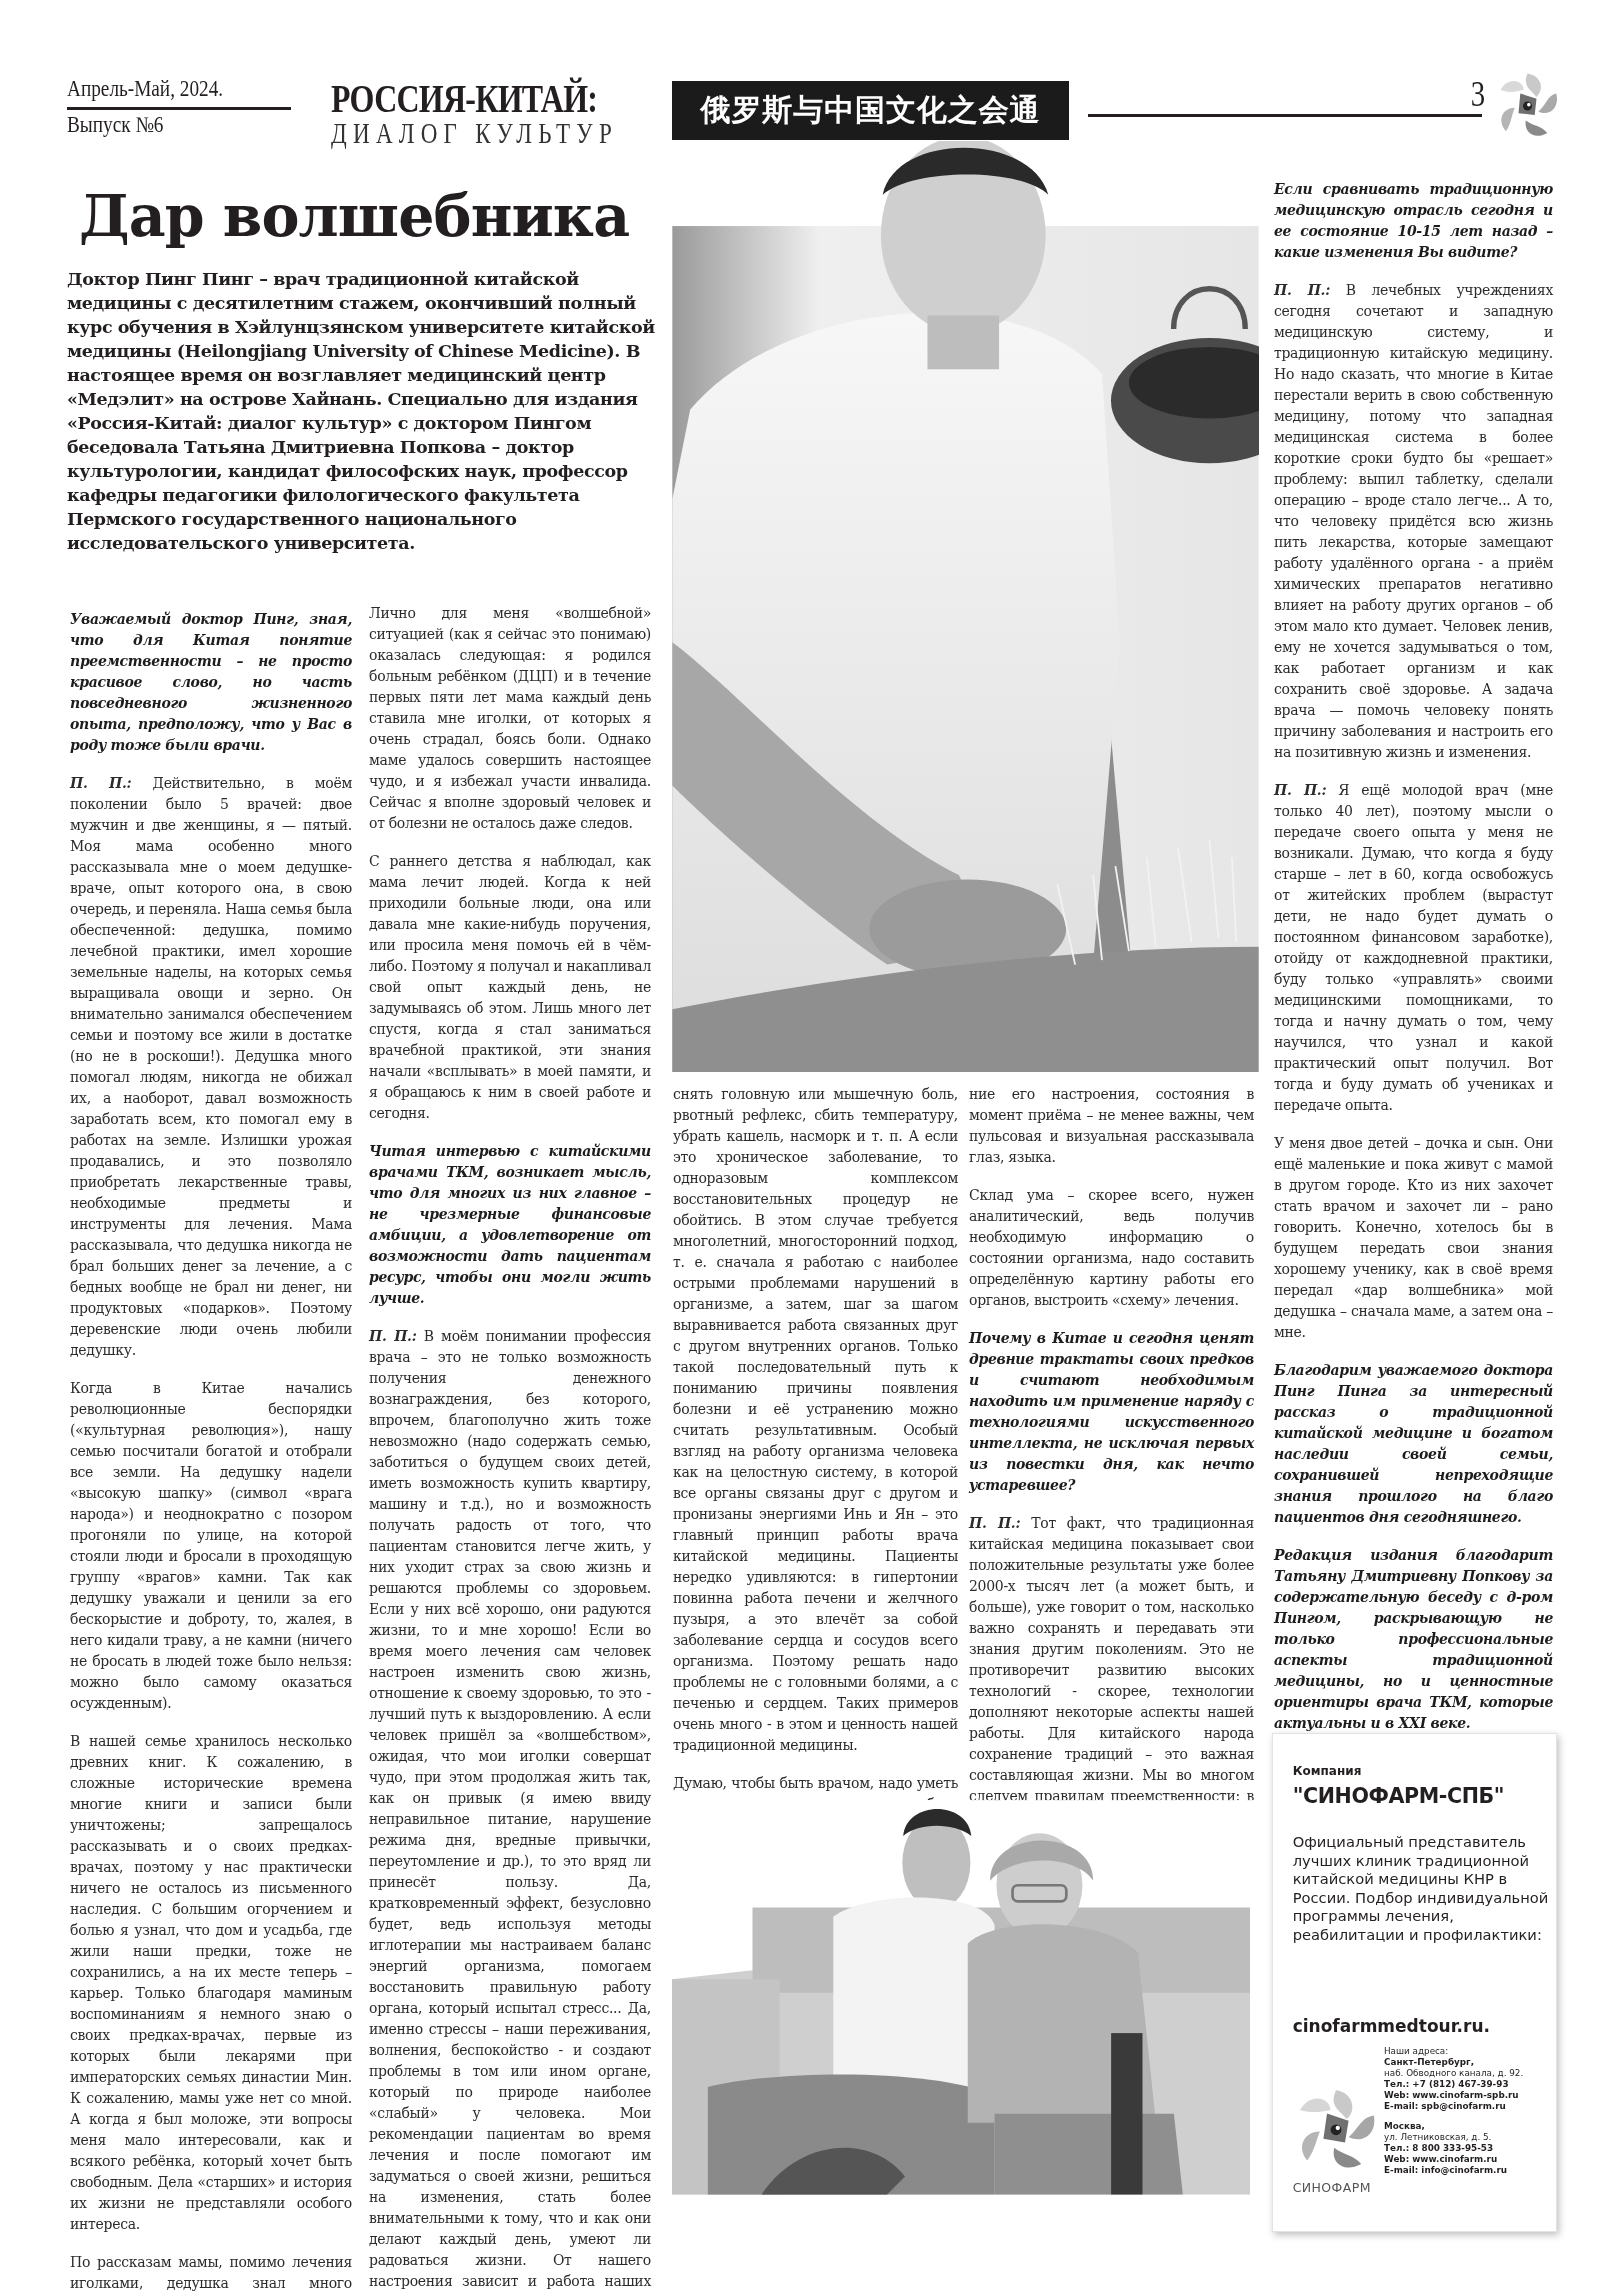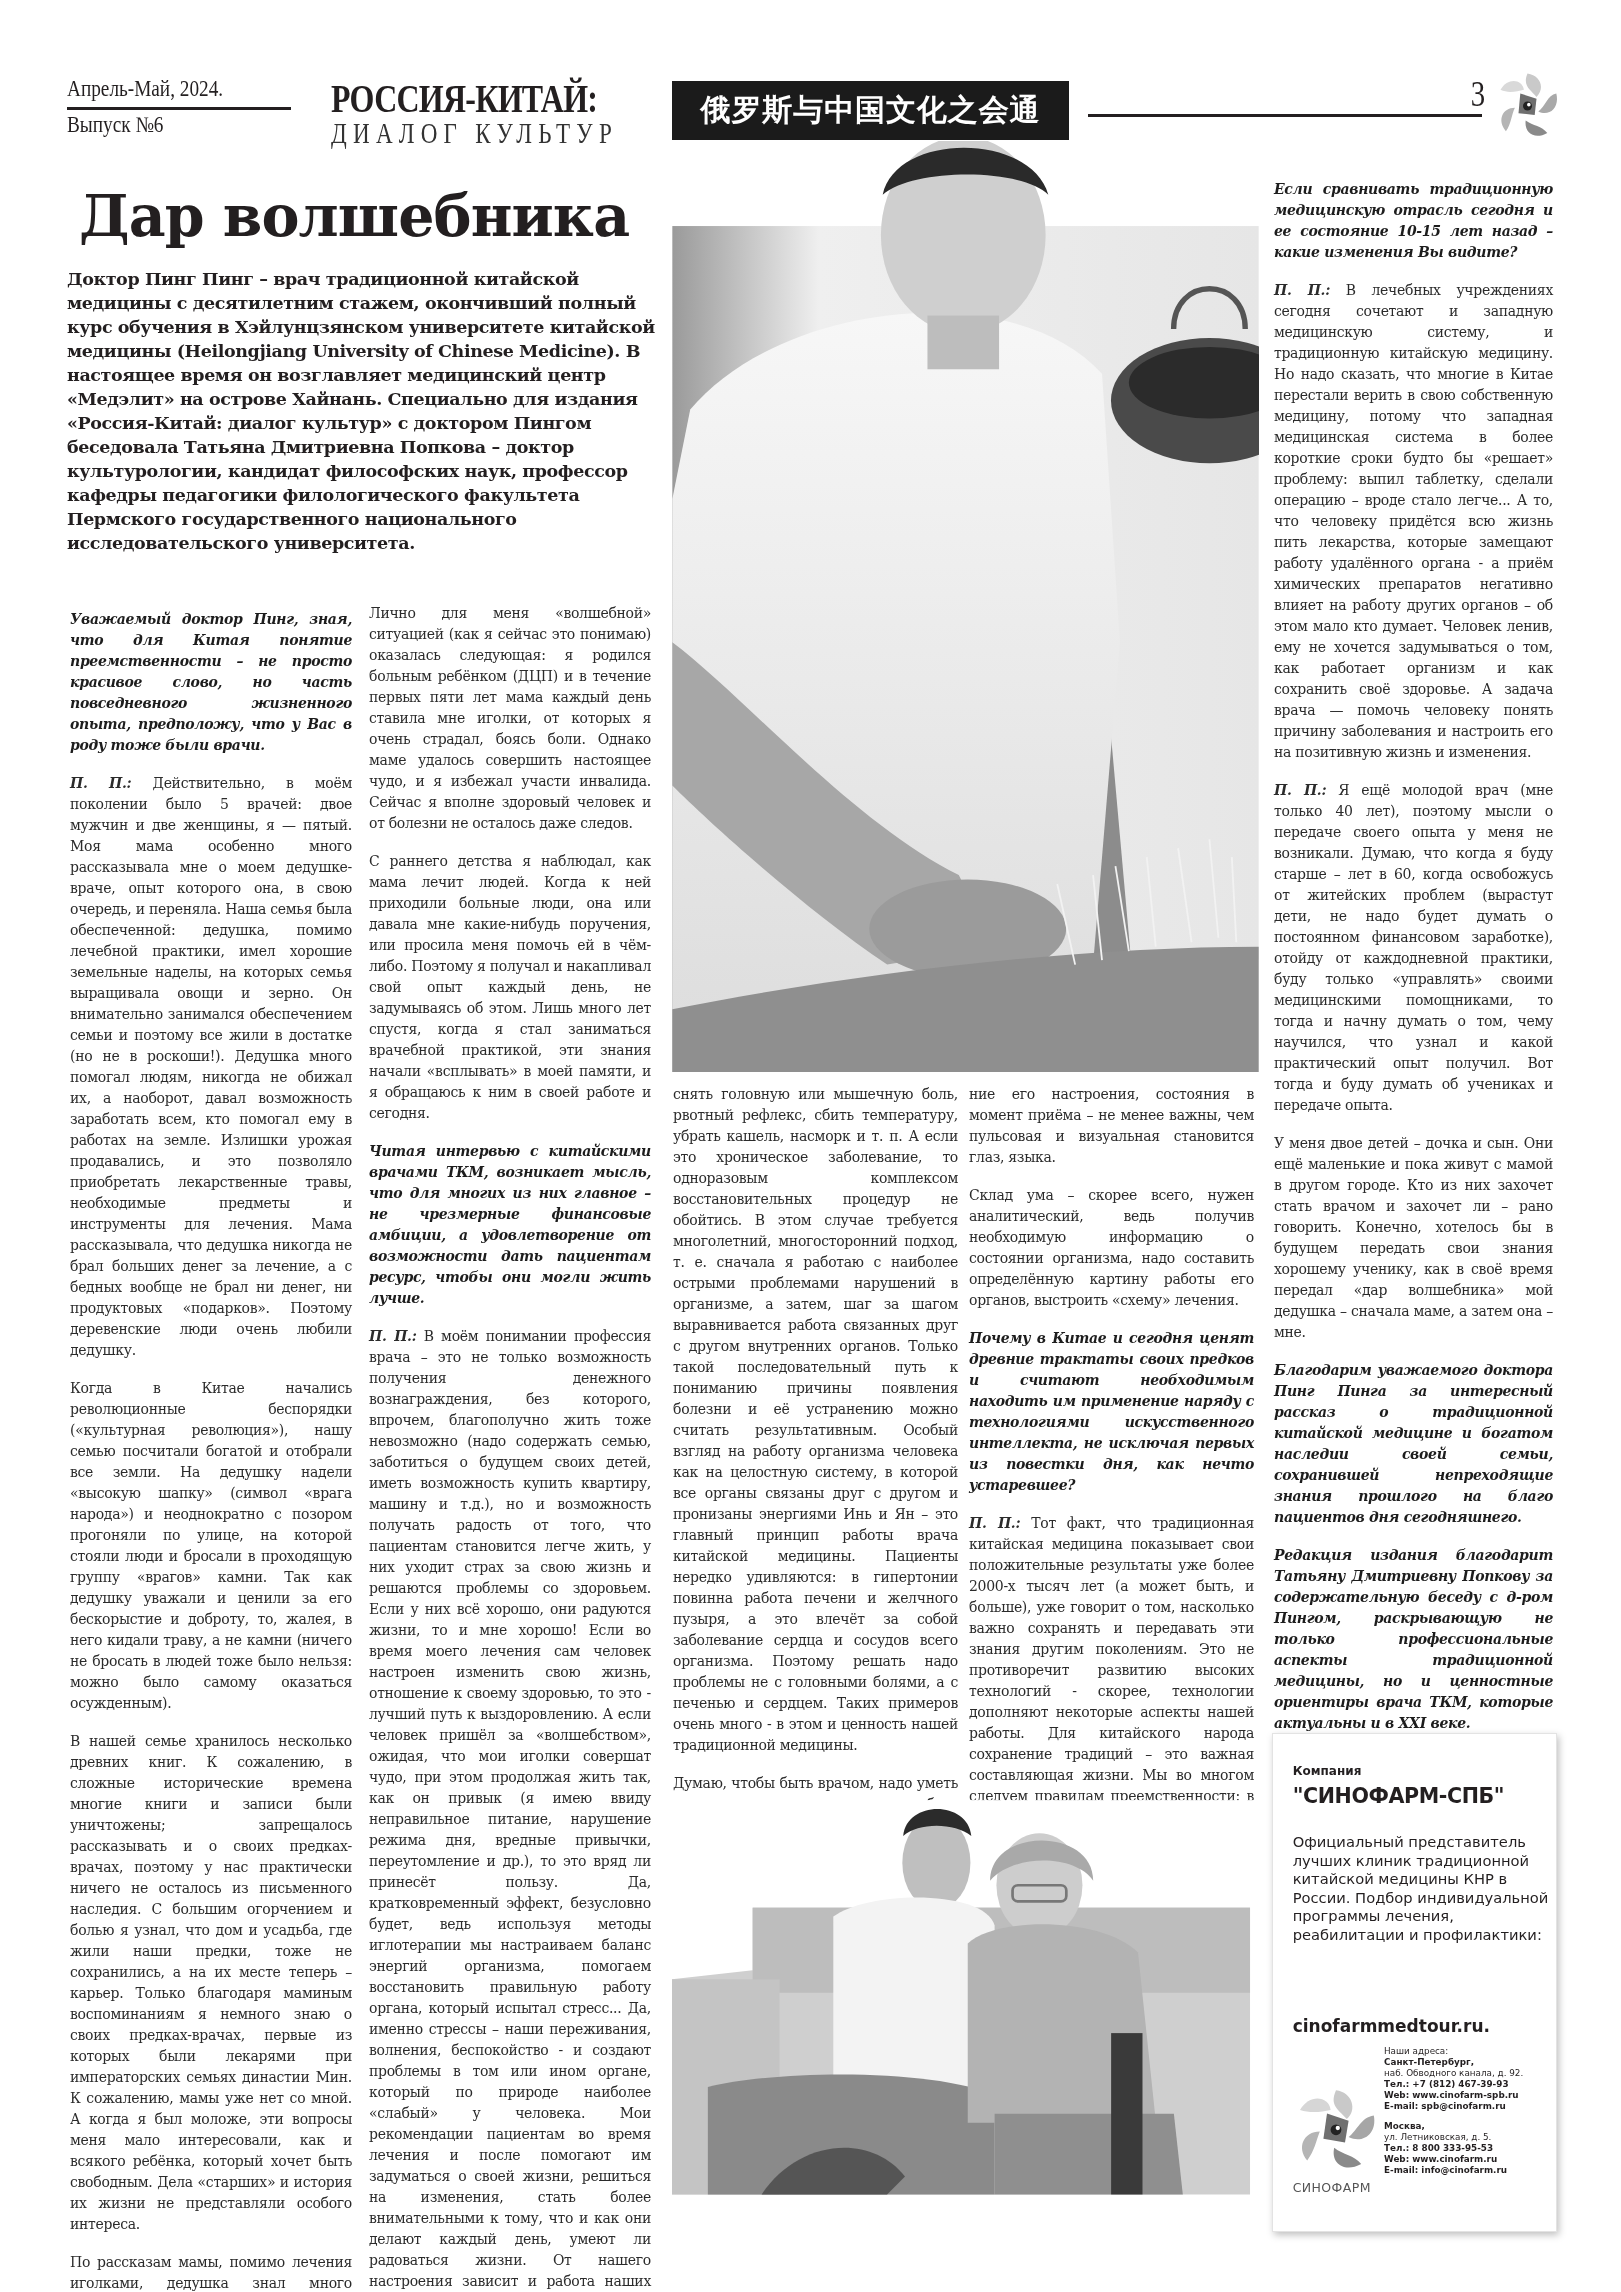--- a/index.html
+++ b/index.html
@@ -135,21 +135,21 @@
     </g>
   </svg>
 </div>
 
 <div class="abs col col3">
   <p>снять головную или мышечную боль, рвотный рефлекс, сбить температуру, убрать кашель, насморк и т. п. А если это хроническое заболевание, то одноразовым комплексом восстановительных процедур не обойтись. В этом случае требуется многолетний, многосторонний подход, т. е. сначала я работаю с наиболее острыми проблемами нарушений в организме, а затем, шаг за шагом выравнивается работа связанных друг с другом внутренних органов. Только такой последовательный путь к пониманию причины появления болезни и её устранению можно считать результативным. Особый взгляд на работу организма человека как на целостную систему, в которой все органы связаны друг с другом и пронизаны энергиями Инь и Ян – это главный принцип работы врача китайской медицины. Пациенты нередко удивляются: в гипертонии повинна работа печени и желчного пузыря, а это влечёт за собой заболевание сердца и сосудов всего организма. Поэтому решать надо проблемы не с головными болями, а с печенью и сердцем. Таких примеров очень много - в этом и ценность нашей традиционной медицины.</p>
   <p>Думаю, чтобы быть врачом, надо уметь «читать» человека: помимо особого осмотра пациента (принятого в ТКМ), надо обязательно поговорить с ним, а значит, наблюдательность, умение найти общий язык, понима-</p>
 </div>
 
 <div class="abs col col4">
-  <p>ние его настроения, состояния в момент приёма – не менее важны, чем пульсовая и визуальная становится глаз, языка.</p>
+  <p>ние его настроения, состояния в момент приёма – не менее важны, чем пульсовая и визуальная рассказывала глаз, языка.</p>
   <p>Склад ума – скорее всего, нужен аналитический, ведь получив необходимую информацию о состоянии организма, надо составить определённую картину работы его органов, выстроить «схему» лечения.</p>
   <p class="q">Почему в Китае и сегодня ценят древние трактаты своих предков и считают необходимым находить им применение наряду с технологиями искусственного интеллекта, не исключая первых из повестки дня, как нечто устаревшее?</p>
   <p><span class="pp">П. П.:</span> <span>Тот факт, что традиционная китайская медицина показывает свои положительные результаты уже более 2000-х тысяч лет (а может быть, и больше), уже говорит о том, насколько важно сохранять и передавать эти знания другим поколениям. Это не противоречит развитию высоких технологий - скорее, технологии дополняют некоторые аспекты нашей работы. Для китайского народа сохранение традиций – это важная составляющая жизни. Мы во многом следуем правилам преемственности: в семье – отношение детей к родителям, в обществе – уважение к пожилым людям, в общении – «сохранение лица», в работе – ответственность и дисциплина.</span></p>
 </div>
 
 <div class="abs photo2">
   <svg width="587" height="399" viewBox="0 0 655 445">
     <rect x="0" y="0" width="655" height="445" fill="#ffffff"></rect>
 
     <path d="M90,120 L645,120 L645,440 L0,440 L0,200 L90,190Z" fill="#cfcfcf"></path>

